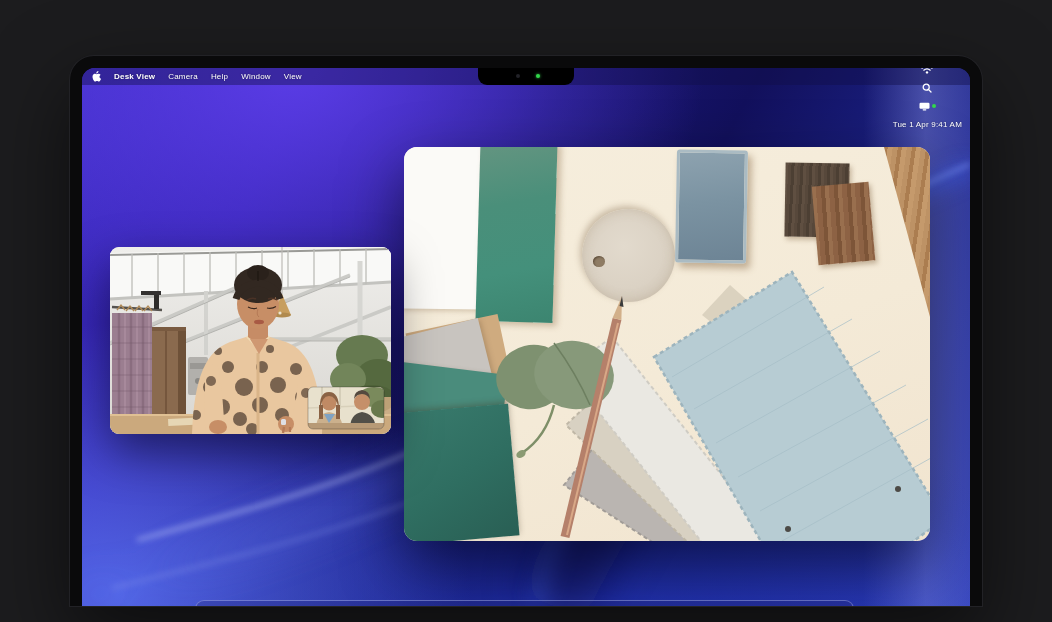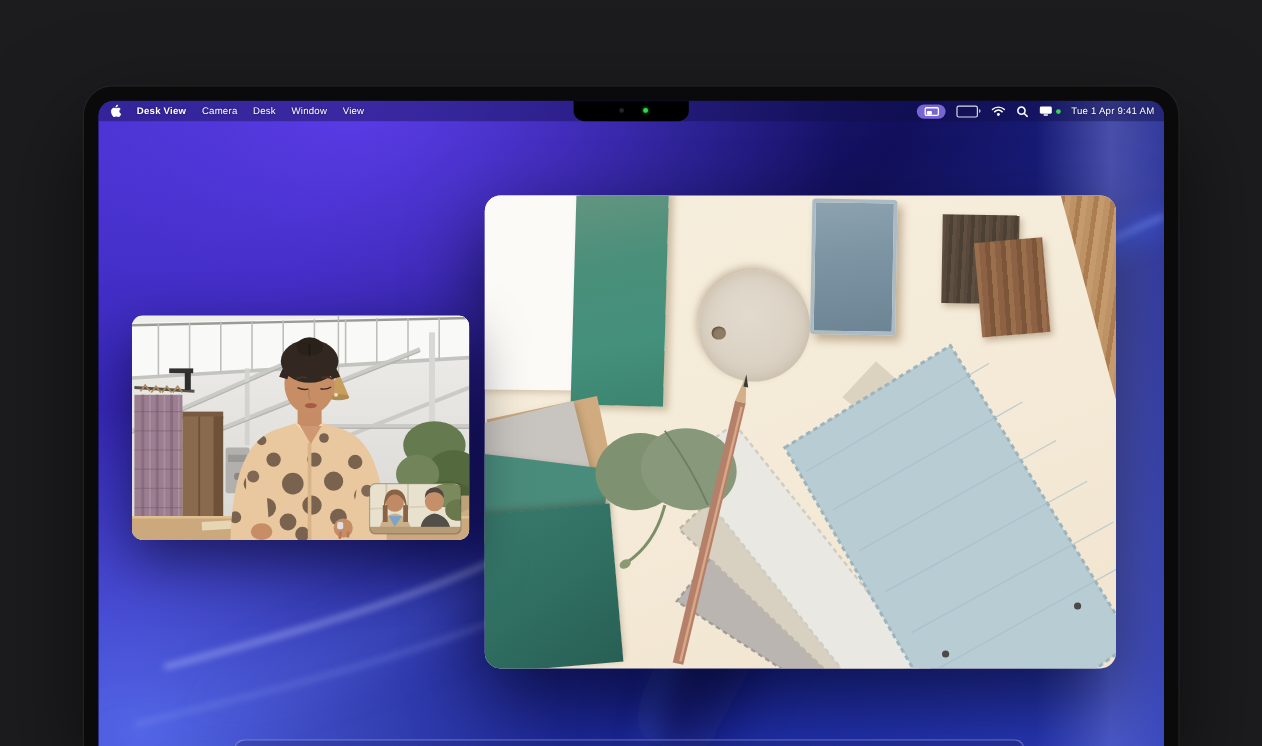--- a/index.html
+++ b/index.html
@@ -3,21 +3,21 @@
 <meta charset="utf-8">
 <style>
   html,body{margin:0;padding:0;}
   body{
     width:1052px;height:622px;overflow:hidden;position:relative;
     background:var(--desktop-bg,#1c1c1e);
     font-family:"Liberation Sans",sans-serif;
   }
   
   .laptop{
-    position:absolute;left:70px;top:72px;width:912px;height:550px;
+    position:absolute;left:70px;top:56px;width:912px;height:550px;
     background:var(--bezel,#0a0a0b);
     border-radius:24px 24px 0 0;
     box-shadow:0 0 0 1px #222226, 0 30px 80px rgba(0,0,0,.55);
   }
   .screen{
     position:absolute;left:12px;top:12px;width:888px;height:538px;
     border-radius:13px 13px 0 0;overflow:hidden;background:#131057;
   }
   
   .wallpaper{position:absolute;inset:0;
@@ -33,21 +33,21 @@
   .menubar{
     position:absolute;left:0;top:0;right:0;height:17px;z-index:50;
     display:flex;align-items:center;padding:0 8px 0 10px;box-sizing:border-box;
     background:var(--menubar-tint,rgba(16,14,72,.42));
     color:#fff;font-size:8px;letter-spacing:.2px;
     text-shadow:0 0 2px rgba(0,0,0,.45);
   }
   .mb-left{display:flex;align-items:center;gap:13px;}
   .menu-item{white-space:nowrap;cursor:default;}
   .menu-item.bold{font-weight:bold;}
-  .mb-right{margin-left:auto;display:flex;align-items:center;gap:9px;}
+  .mb-right{margin-left:auto;display:flex;align-items:center;gap:9px;flex-direction:column;}
   .pill{
     width:24px;height:12px;border-radius:6px;background:var(--pill-purple,#7765d6);
     display:flex;align-items:center;justify-content:center;
   }
   .batt{display:flex;align-items:center;}
   .batt .body{width:15px;height:7px;border:1px solid rgba(255,255,255,.85);border-radius:2px;padding:.5px;}
   .batt .fill{width:100%;height:100%;background:#fff;border-radius:1px;}
   .batt .tip{width:1.5px;height:3.5px;background:rgba(255,255,255,.85);border-radius:0 1px 1px 0;margin-left:.5px;}
   .disp-ico{display:flex;align-items:center;gap:2.5px;}
   .clock{font-size:8px;white-space:nowrap;}
@@ -145,21 +145,21 @@
 
     <div class="menubar">
       <div class="mb-left">
         <span style="display:flex;">
           <svg width="9" height="11" viewBox="0 0 14 17">
             <path fill="#fff" d="M9.1,2.6C9.7,1.9,10.1,1,10,0c-0.9,0.1-1.9,0.6-2.5,1.3C6.9,2,6.5,3,6.6,3.9C7.6,4,8.5,3.4,9.1,2.6z M11.6,9c0-2,1.7-3,1.7-3c-0.9-1.4-2.4-1.6-2.9-1.6C9.1,4.2,8,5,7.4,5C6.8,5,5.9,4.3,4.8,4.3C3.5,4.3,2.2,5.1,1.5,6.3c-1.4,2.4-0.4,6,1,8c0.7,1,1.5,2,2.6,2c1,0,1.4-0.7,2.7-0.7c1.3,0,1.6,0.7,2.7,0.7c1.1,0,1.8-1,2.5-2c0.8-1.1,1.1-2.2,1.1-2.3C14,12,11.6,11.3,11.6,9z"></path>
           </svg>
         </span>
         <span class="menu-item bold">Desk View</span>
         <span class="menu-item">Camera</span>
-        <span class="menu-item">Desk</span>
+        <span class="menu-item">Help</span>
         <span class="menu-item">Window</span>
         <span class="menu-item">View</span>
       </div>
       <div class="mb-right">
         <span class="pill">
           <svg width="13" height="8" viewBox="0 0 13 8">
             <rect x="1" y="0.8" width="11" height="6.4" rx="1.2" fill="none" stroke="#fff" stroke-width="1.1"></rect>
             <rect x="2.4" y="3.6" width="4.2" height="3" rx="0.8" fill="#fff"></rect>
           </svg>
         </span>

